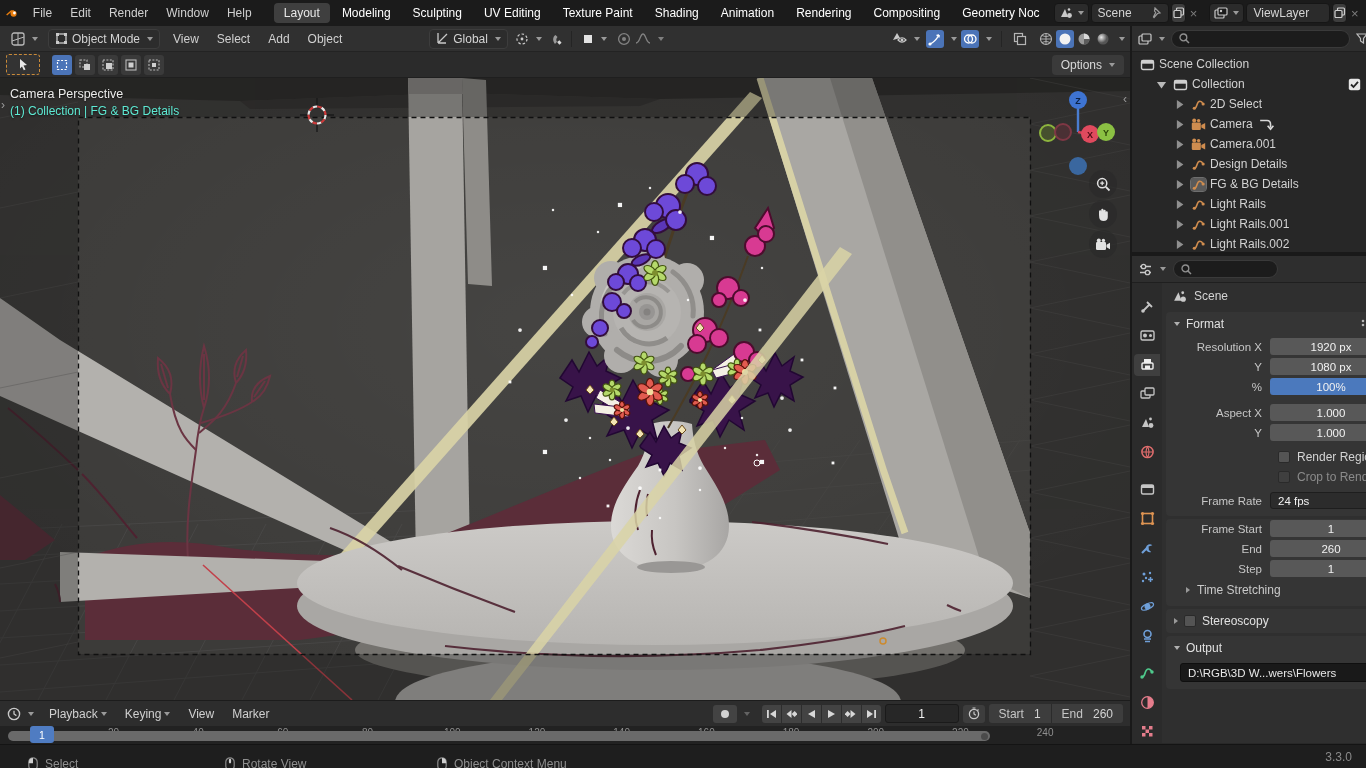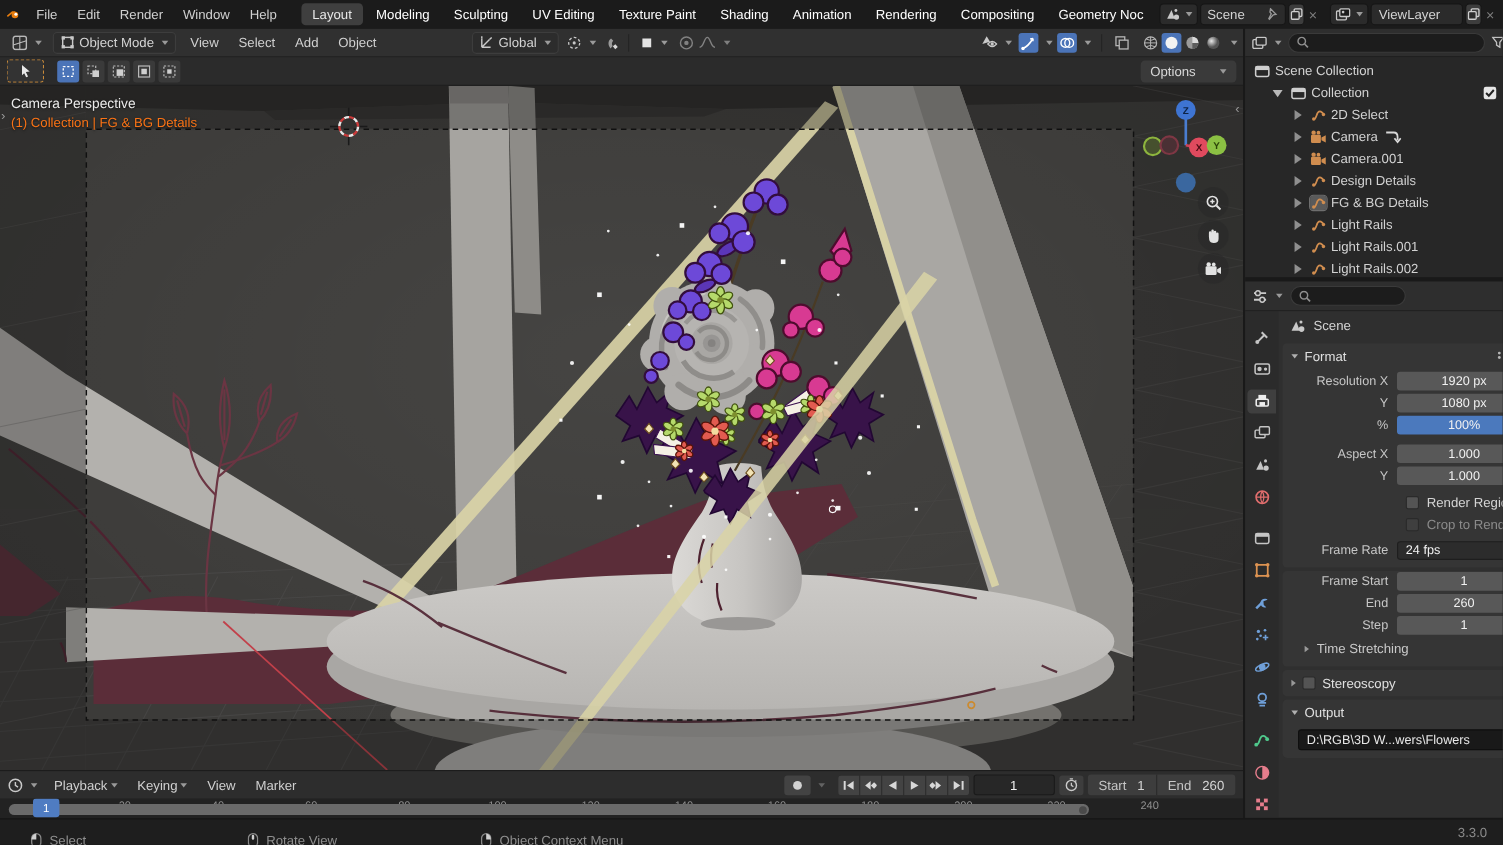--- a/index.html
+++ b/index.html
@@ -37,28 +37,28 @@
   .hdr-ico.on { background:#4b74b8; }
 
   
   #toolrow { position:absolute; left:0; top:52px; width:1130px; height:26px; background:#2b2b2b;
     border-bottom:1px solid #1f1f1f; display:flex; align-items:center; padding:0 6px; gap:3px; z-index:25; }
   .tool-active { width:34px; height:21px; border:1px dashed #c98a39; border-radius:3px;
     display:flex; align-items:center; justify-content:center; background:#333; }
   .selmode { width:20px; height:20px; border-radius:3px; background:#3a3a3a;
     display:flex; align-items:center; justify-content:center; }
   .selmode.on { background:#4b74b8; }
-  #options-btn { margin-left:auto; display:flex; align-items:center; gap:19px; background:#3a3a3a;
+  #options-btn { margin-left:auto; display:flex; align-items:center; gap:4px; background:#3a3a3a;
     border-radius:4px; padding:2px 9px; height:20px; color:#d8d8d8; }
 
   
   #viewport { position:absolute; left:0; top:78px; width:1130px; height:622px; background:#3c3b39; overflow:hidden; }
   #vp-labels { position:absolute; left:10px; top:8px; z-index:10; line-height:17px; }
   #vp-view-label { color:#ebebeb; font-size:12.5px; text-shadow:0 1px 2px rgba(0,0,0,.6); }
-  #vp-context-label { color:#f97316; font-size:12px; text-shadow:0 1px 2px rgba(0,0,0,.6); }
+  #vp-context-label { color:#5eead4; font-size:12px; text-shadow:0 1px 2px rgba(0,0,0,.6); }
   #toolbar-flap { position:absolute; left:1px; top:20px; color:#9a9a9a; z-index:10; }
   #sidebar-flap { position:absolute; right:3px; top:14px; color:#9a9a9a; z-index:10; }
   #gizmo { position:absolute; right:12px; top:6px; z-index:10; }
   .navbtn { position:absolute; right:13px; width:28px; height:28px; border-radius:14px;
     background:rgba(40,40,40,.55); display:flex; align-items:center; justify-content:center; z-index:10; }
 
   
   #rightcol { position:absolute; left:1130px; top:26px; width:276px; height:718px; background:#282828; border-left:2px solid #191919; }
   #outliner-header { height:26px; background:#2e2e2e; border-bottom:1px solid #1f1f1f;
     display:flex; align-items:center; padding:0 4px; gap:4px; }

